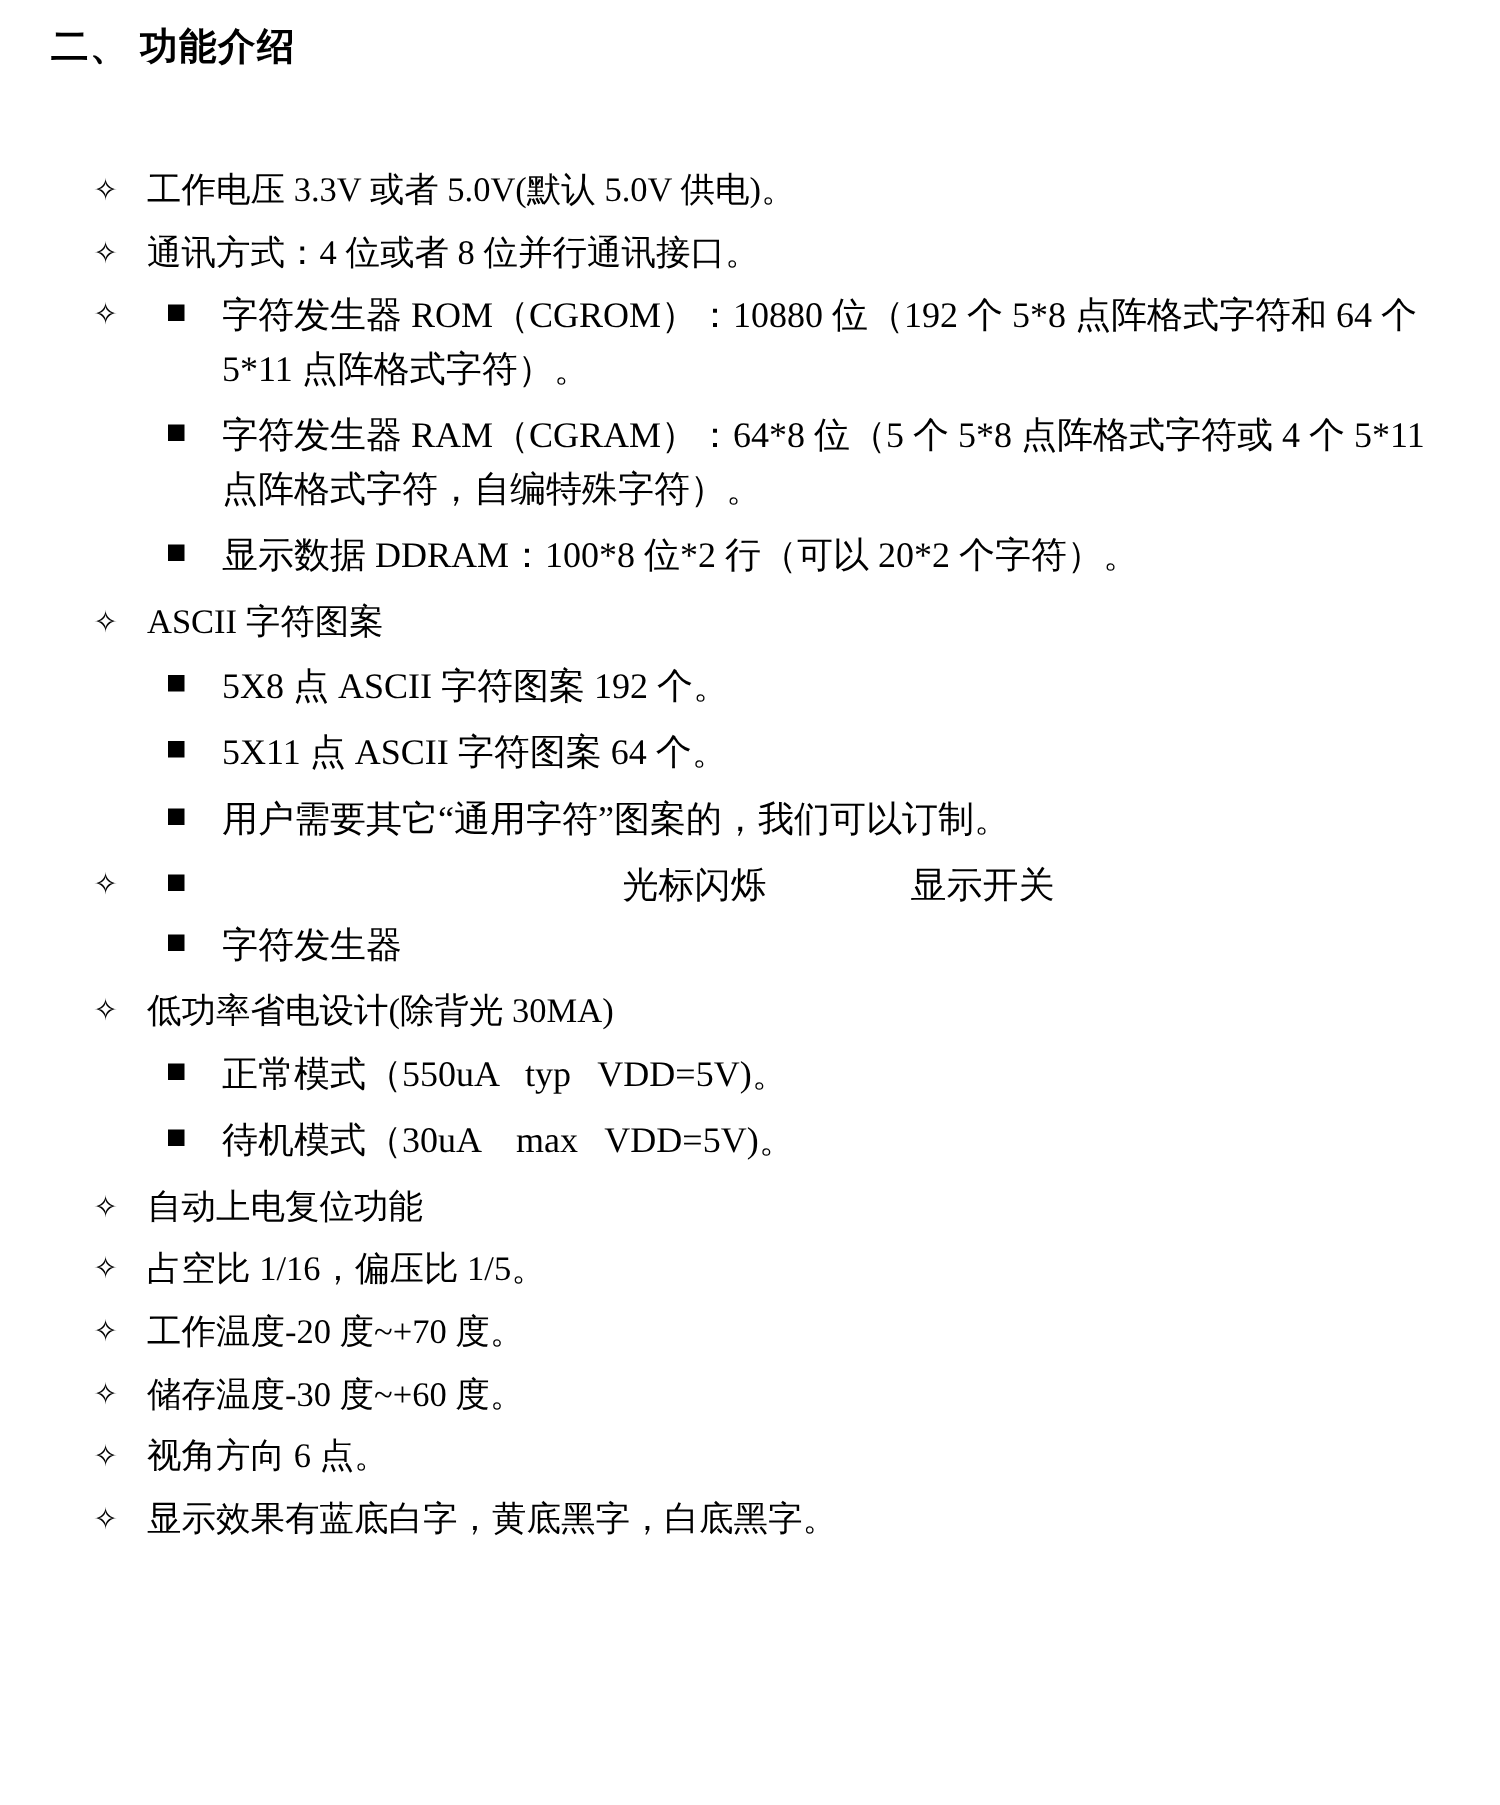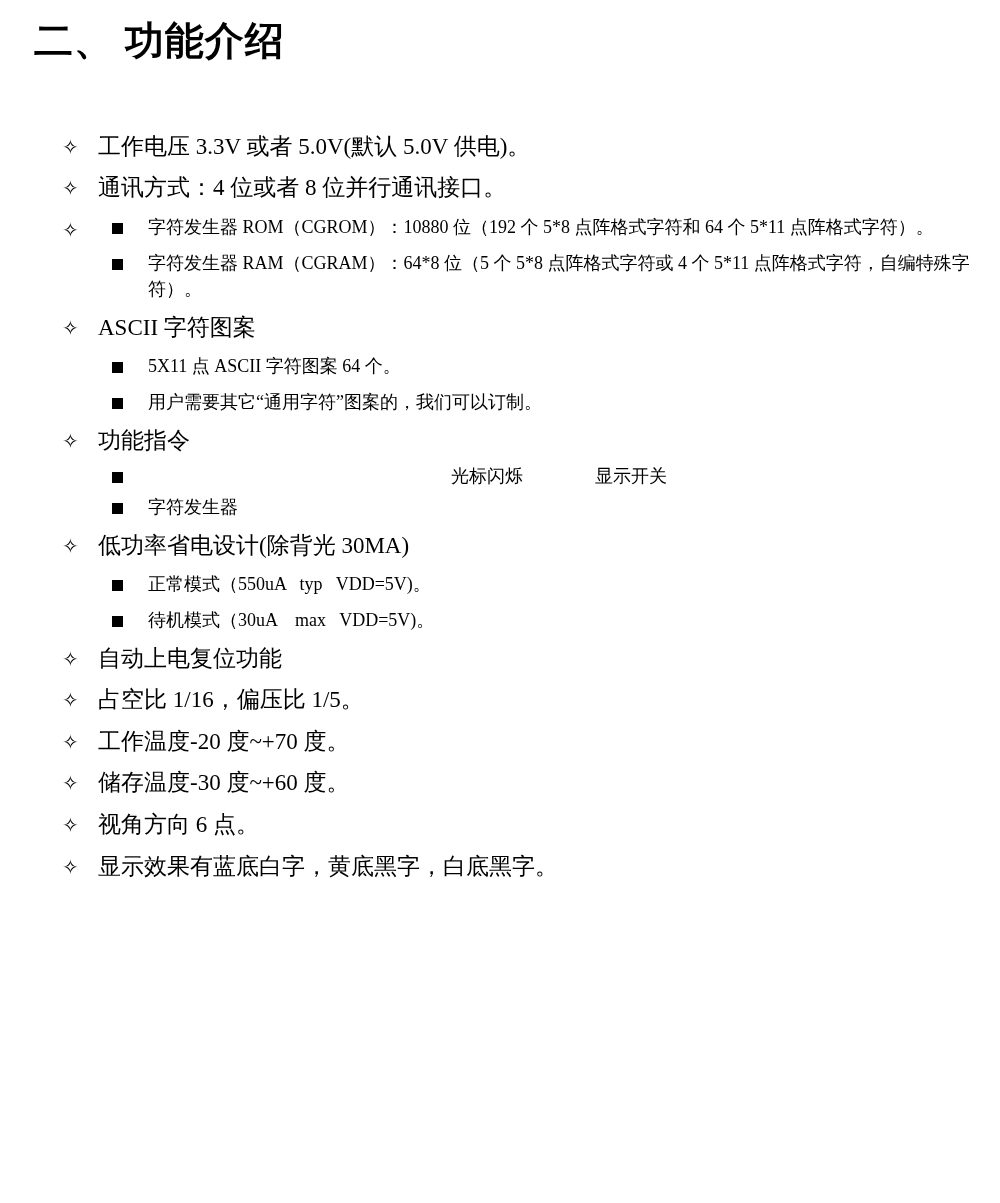--- a/index.html
+++ b/index.html
@@ -15,21 +15,21 @@
   }
   .page {
     position: relative;
     width: 1000px;
     min-height: 1203px;
     box-sizing: border-box;
     padding: 8px 30px 10px 30px;
   }
   .doc-title {
     font-family: "Liberation Serif", serif;
-    font-size: 39px;
+    font-size: 25px;
     font-weight: bold;
     letter-spacing: 1px;
     margin: 6px 0 0 4px;
     line-height: 1.4;
   }
   .spacer {
     height: 62px;
   }
   ul.level1 {
     list-style: none;
@@ -53,21 +53,21 @@
     left: 32px;
     top: 1px;
     font-size: 20px;
     line-height: 1.5;
   }
   li.l2 {
     position: relative;
     padding-left: 50px;
     margin-top: 9px;
     margin-bottom: 9px;
-    font-size: 18px;
+    font-size: 24px;
     line-height: 1.48;
   }
   li.l2 > .bullet2 {
     position: absolute;
     left: 14px;
     top: 9px;
     width: 11px;
     height: 11px;
     background: #000000;
   }
@@ -101,41 +101,48 @@
       <span class="bullet1">✧</span>
       <ul class="level2">
         <li class="l2">
           <span class="bullet2"></span>
           <span class="txt">字符发生器 ROM（CGROM）：10880 位（192 个 5*8 点阵格式字符和 64 个 5*11 点阵格式字符）。</span>
         </li>
         <li class="l2">
           <span class="bullet2"></span>
           <span class="txt">字符发生器 RAM（CGRAM）：64*8 位（5 个 5*8 点阵格式字符或 4 个 5*11 点阵格式字符，自编特殊字符）。</span>
         </li>
+        <li class="l2">
+          <span class="bullet2"></span>
+          <span class="txt">显示数据 DDRAM：100*8 位*2 行（可以 20*2 个字符）。</span>
+        </li>
       </ul>
     </li>
 
     <li class="l1">
       <span class="bullet1">✧</span>
       <span class="txt">ASCII 字符图案</span>
       <ul class="level2">
+        <li class="l2">
+          <span class="bullet2"></span>
+          <span class="txt">5X8 点 ASCII 字符图案 192 个。</span>
+        </li>
         <li class="l2">
           <span class="bullet2"></span>
           <span class="txt">5X11 点 ASCII 字符图案 64 个。</span>
         </li>
         <li class="l2">
           <span class="bullet2"></span>
           <span class="txt">用户需要其它“通用字符”图案的，我们可以订制。</span>
         </li>
       </ul>
     </li>
 
     <li class="l1">
       <span class="bullet1">✧</span>
-      <span class="txt">功能指令</span>
       <ul class="level2">
         <li class="l2" style="margin-top:6px;margin-bottom:4px;text-align:center;">
           <span class="bullet2"></span>
           <span class="txt">光标闪烁                显示开关</span>
         </li>
         <li class="l2" style="margin-top:4px;margin-bottom:6px;">
           <span class="bullet2"></span>
           <span class="txt">字符发生器</span>
         </li>
       </ul>

